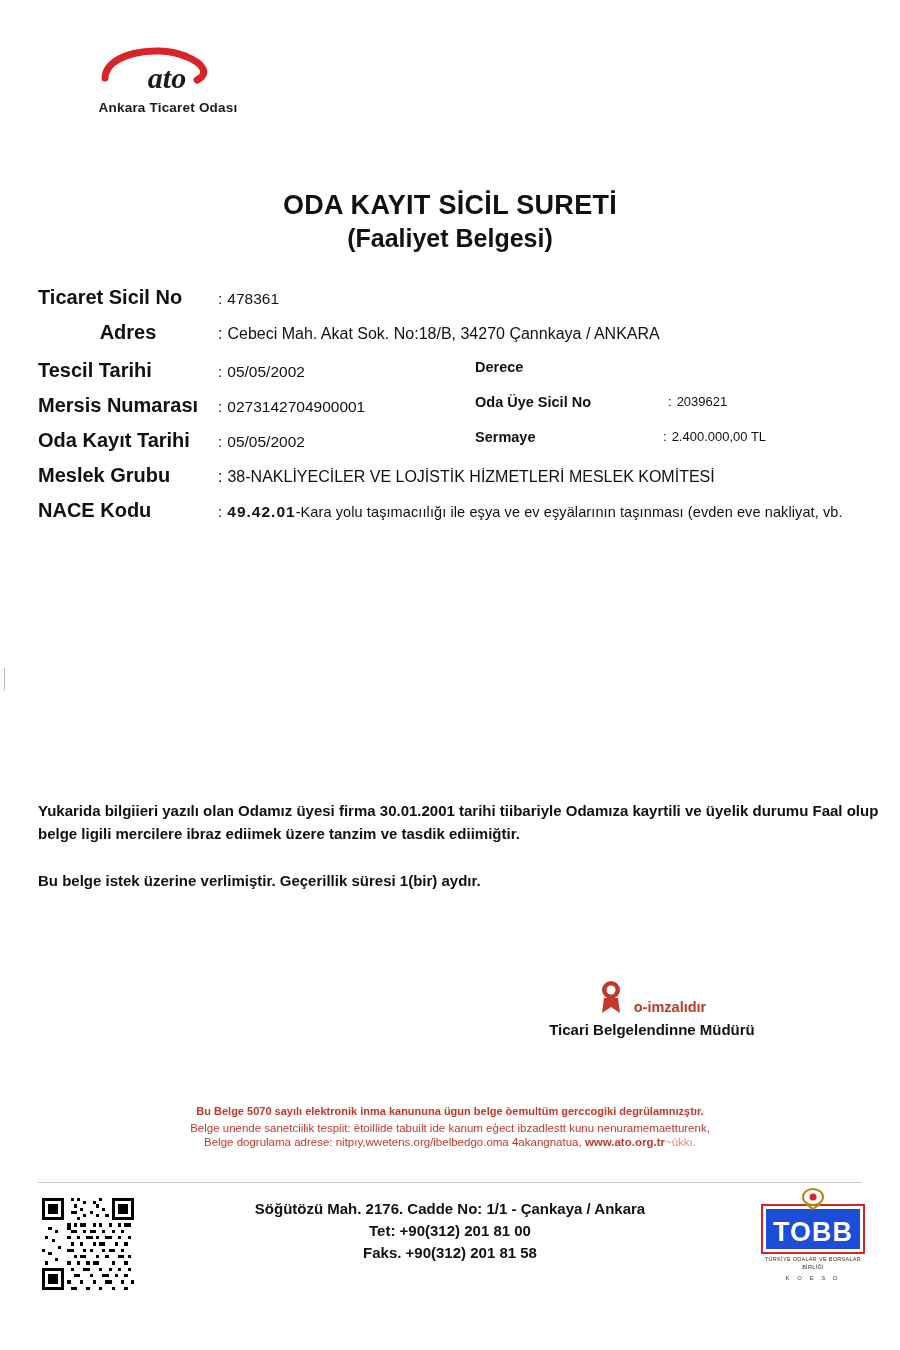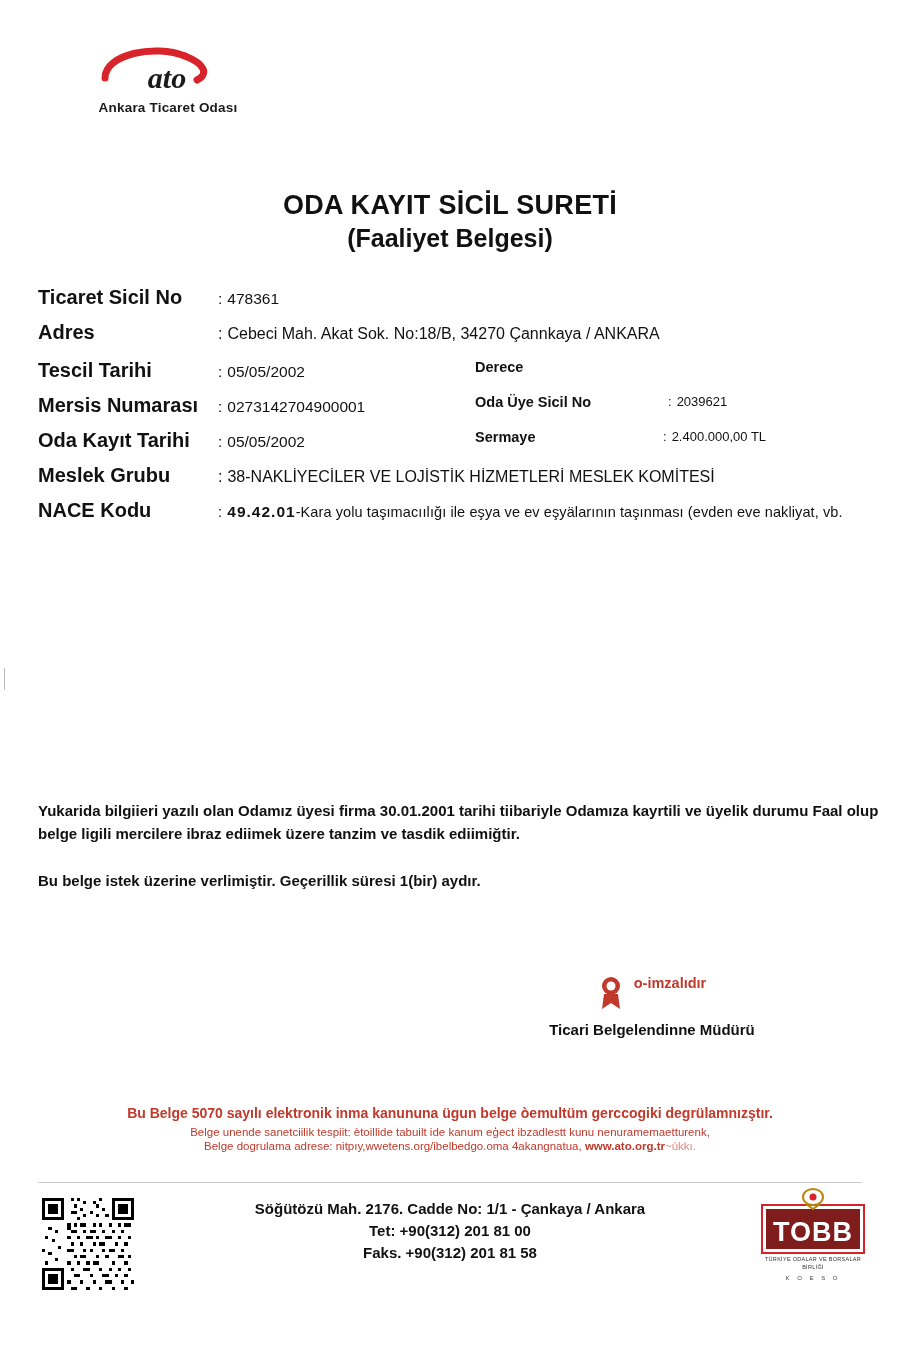--- a/index.html
+++ b/index.html
@@ -110,21 +110,21 @@
     font-weight: bold;
   }
   .f-value2 {
     position: absolute;
     left: 630px;
     font-size: 13px;
   }
   .f-value2.wide { left: 625px; }
 
   .row-unvan { min-height: 44px; }
-  .row-adres { min-height: 38px; }
+  .row-adres { min-height: 38px; text-align: center; }
   .nace-val {
     font-size: 15px;
     letter-spacing: 0.1px;
   }
   .nace-code { font-weight: bold; font-size: 15.5px; letter-spacing: 1px; }
   .nace-rest { font-size: 14.5px; }
 
   
   .stray-mark {
     position: absolute;
@@ -150,21 +150,21 @@
   
   .sig {
     position: absolute;
     right: 38px;
     top: 975px;
     text-align: center;
     width: 420px;
   }
   .sig-top {
     display: flex;
-    align-items: flex-start;
+    align-items: flex-end;
     justify-content: center;
     gap: 10px;
     height: 40px;
   }
   .seal { width: 26px; height: 36px; }
   .sig-eimza {
     color: #c0392b;
     font-size: 14.5px;
     font-weight: bold;
   }
@@ -181,21 +181,21 @@
   }
 
   
   .legal {
     position: absolute;
     left: 0; right: 0;
     top: 1105px;
     text-align: center;
     color: #c0392b;
   }
-  .legal-1 { font-size: 14px; font-weight: bold; }
+  .legal-1 { font-size: 11px; font-weight: bold; }
   .legal-2 { font-size: 11.5px; margin-top: 5px; }
   .legal-3 { font-size: 11.5px; margin-top: 2px; }
   .legal-3 b { font-weight: bold; }
   .legal-blur { color: #d98b86; }
 
   .divider {
     position: absolute;
     left: 38px; right: 38px;
     top: 1182px;
     border-top: 1px solid #c9c9c9;
@@ -224,21 +224,21 @@
     width: 92px; height: 92px;
   }
   .tobb {
     position: absolute;
     right: 28px; top: 0px;
     width: 118px; height: 108px;
     text-align: center;
   }
   .tobb-badge {
     width: 100px; height: 46px;
-    background: #7f1d1d;
+    background: #1d4ed8;
     border: 3px solid #ffffff;
     outline: 2px solid #d8232a;
     color: #fff;
     font-size: 27px;
     font-weight: bold;
     line-height: 46px;
     letter-spacing: 1px;
     margin: 14px auto 0 auto;
   }
   .tobb-sub {

